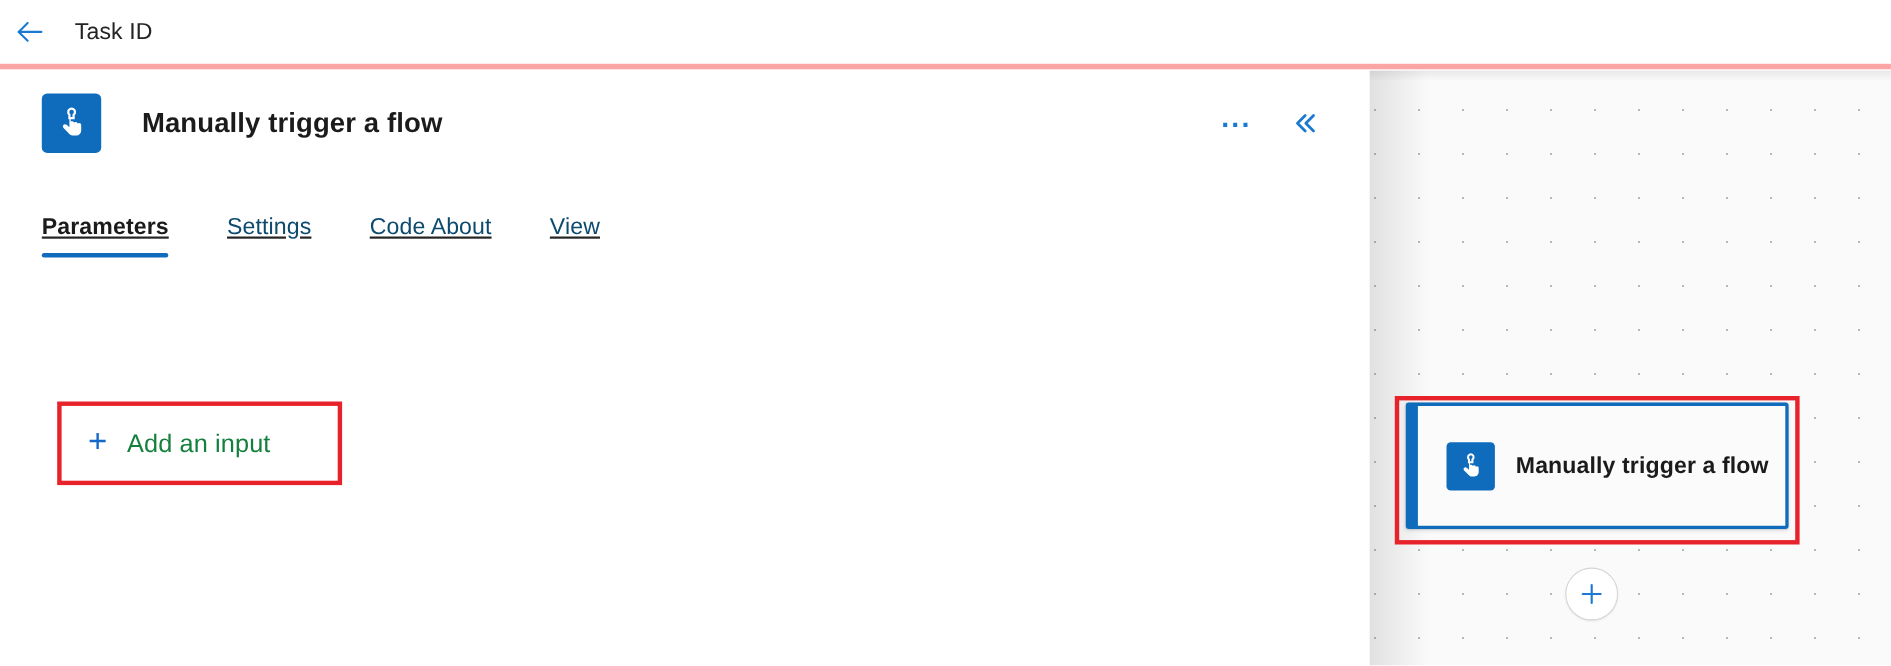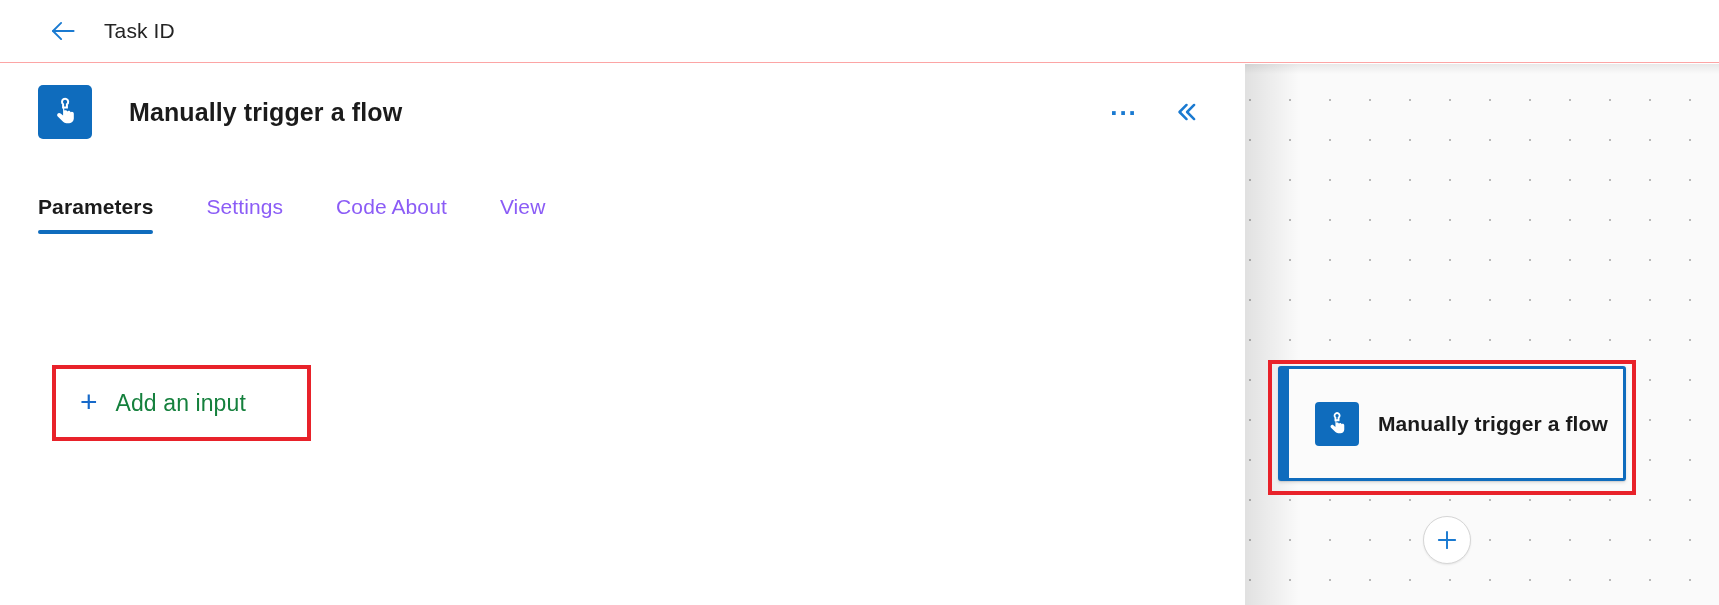--- a/index.html
+++ b/index.html
@@ -17,25 +17,24 @@
     -webkit-font-smoothing: antialiased;
   }
 
   
   .topbar {
     position: absolute;
     left: 0; top: 0;
     width: 1719px;
     height: 63px;
     background: #ffffff;
-    border-bottom: 1px solid #fca5a5;
-    display: flex;
-    align-items: center;
-    box-sizing: border-box;
-    padding-left: 36px;
+    border-bottom: 5px solid #fca5a5;
+    display: flex;
+    align-items: center;
+    box-sizing: border-box;
   }
   .back-btn {
     width: 46px;
     height: 46px;
     margin-left: 4px;
     display: flex;
     align-items: center;
     justify-content: center;
     cursor: pointer;
     border-radius: 4px;
@@ -116,26 +115,27 @@
   }
   .chevron-glyph svg { display: block; }
 
   
   .tabs {
     display: flex;
     align-items: flex-end;
     padding-left: 38px;
     margin-top: 26px;
     height: 48px;
+    text-decoration: underline;
   }
   .tab {
     position: relative;
     font-size: 21px;
     line-height: 26px;
-    color: #8b5cf6;
+    color: #0c4a6e;
     padding: 0 0 14px 0;
     margin-right: 53px;
     cursor: pointer;
     white-space: nowrap;
     letter-spacing: 0.1px;
   }
   .tab.active {
     font-weight: bold;
     color: #1b1b1b;
   }

